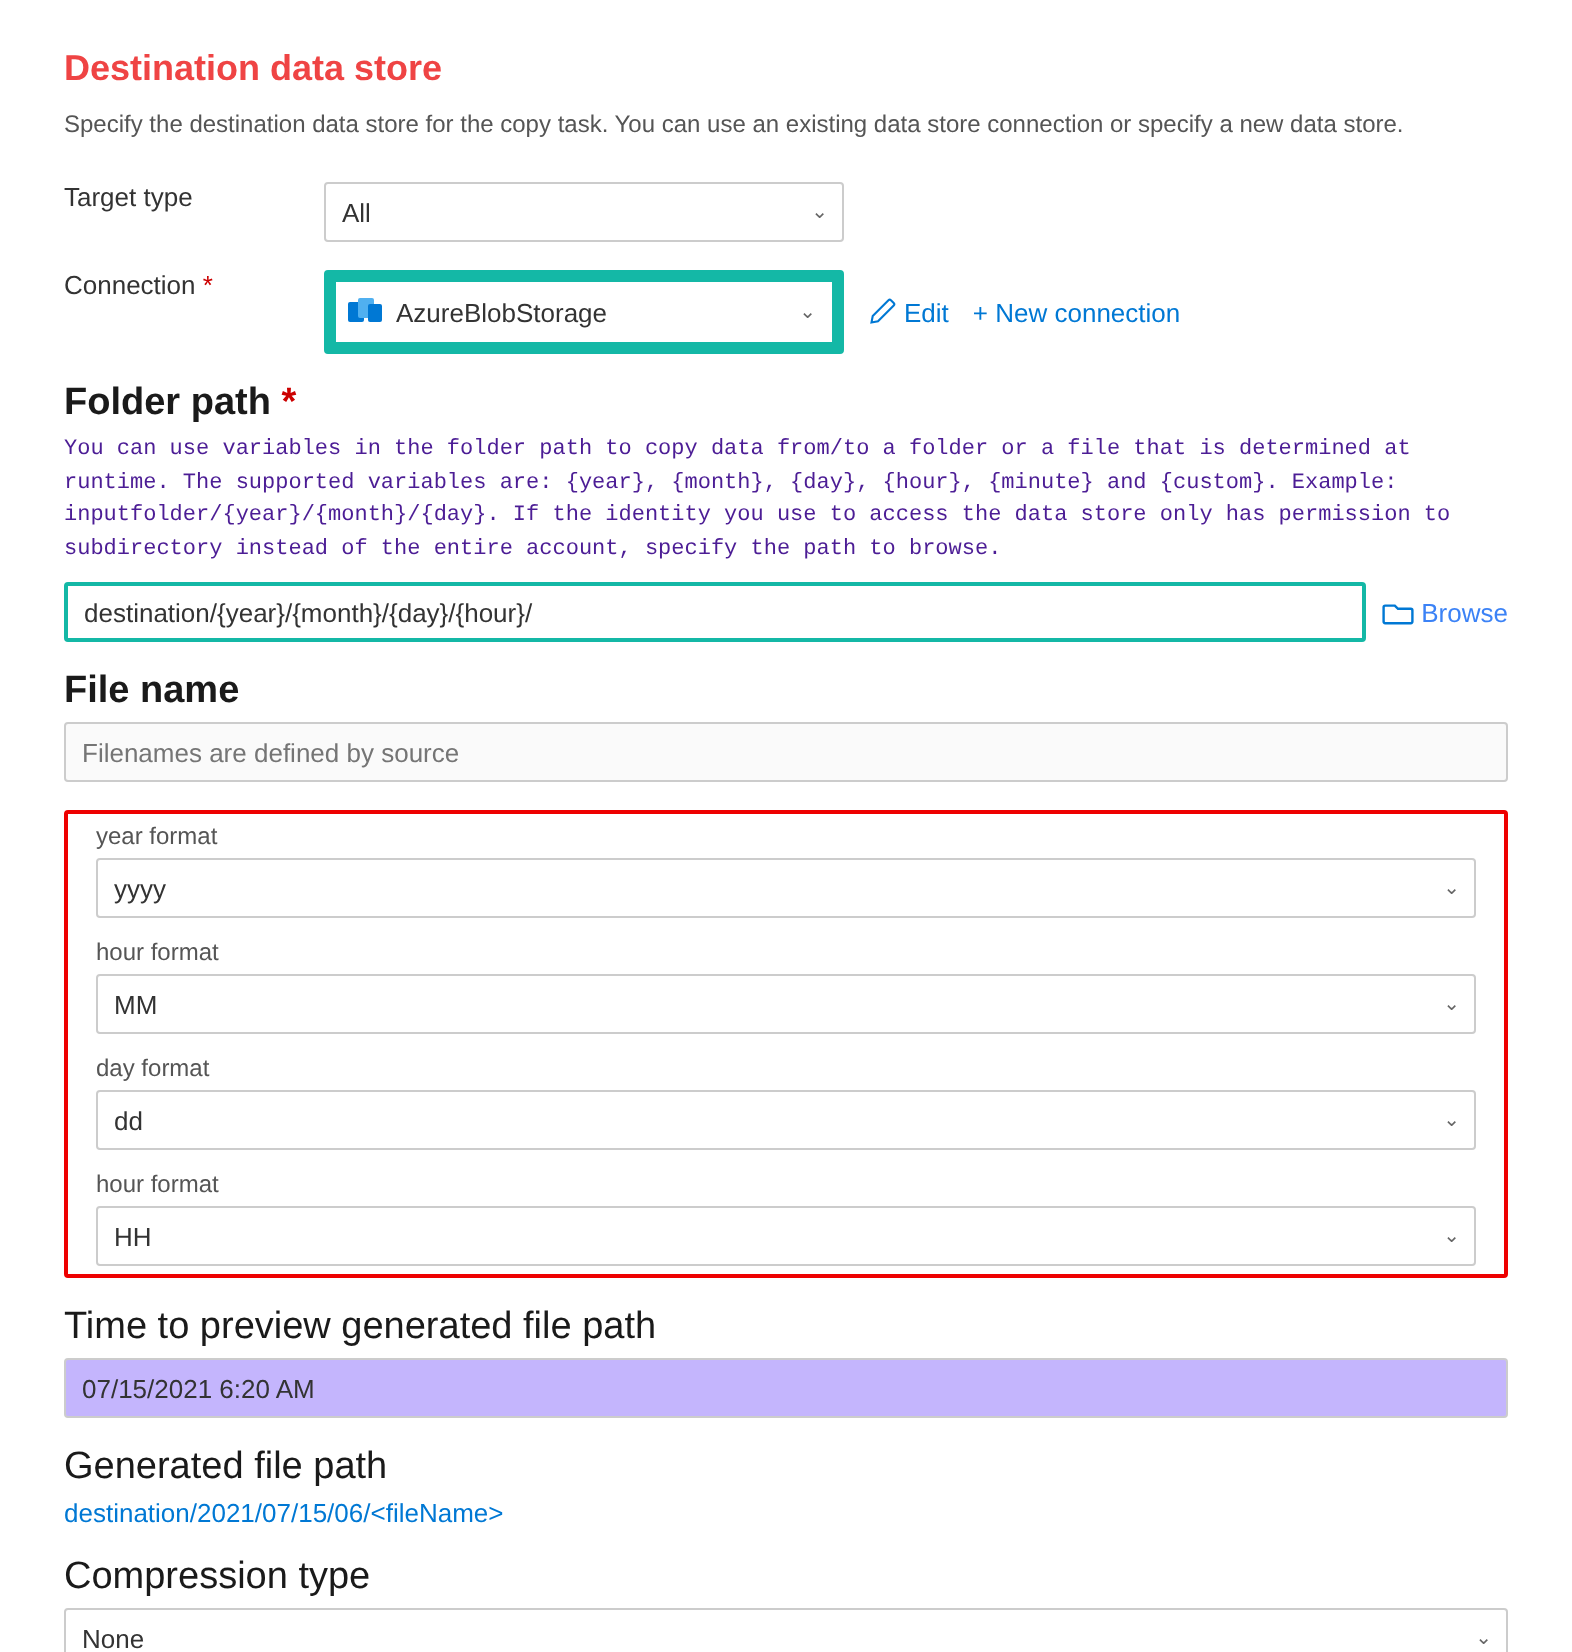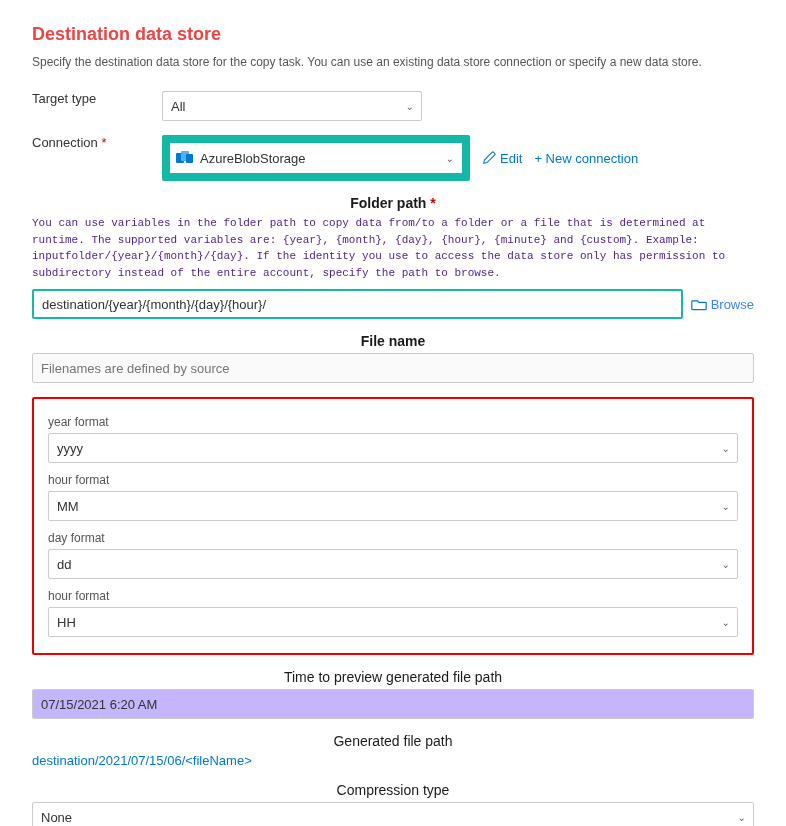--- a/index.html
+++ b/index.html
@@ -75,22 +75,22 @@
       color: #666;
       font-size: 10px;
     }
     .connection-wrapper {
       display: flex;
       align-items: center;
       gap: 12px;
     }
     .connection-select-box {
       position: relative;
-      width: 308px;
-      border: 8px solid #14b8a6;
+      width: 260px;
+      border: 6px solid #14b8a6;
       border-radius: 2px;
     }
     .connection-select-box .select-control {
       border: none;
       padding-left: 32px;
     }
     .connection-icon {
       position: absolute;
       left: 6px;
       top: 50%;
@@ -103,25 +103,24 @@
       display: flex;
       align-items: center;
       gap: 4px;
       color: #0078d4;
       font-size: 13px;
       cursor: pointer;
       text-decoration: none;
       white-space: nowrap;
     }
     .section-label {
-      font-size: 14px;
+      font-size: 19px;
       font-weight: 600;
       color: #1a1a1a;
       margin-bottom: 4px;
-      text-align: center;
     }
     .section-label .required {
       color: #c00;
     }
     .section-description {
       font-size: 11px;
       color: #4c1d95;
       margin-bottom: 8px;
       line-height: 1.5;
       font-family: Liberation Mono, monospace;
@@ -164,21 +163,21 @@
       border-radius: 2px;
       padding: 0 8px;
       font-size: 13px;
       color: #aaa;
       background: #fafafa;
       outline: none;
     }
     .format-box {
       border: 2px solid #e00;
       border-radius: 2px;
-      padding: 16px 14px;
+      padding: 4px 14px;
       margin-bottom: 14px;
     }
     .format-row {
       margin-bottom: 10px;
     }
     .format-row:last-child {
       margin-bottom: 0;
     }
     .format-label {
       font-size: 12px;

